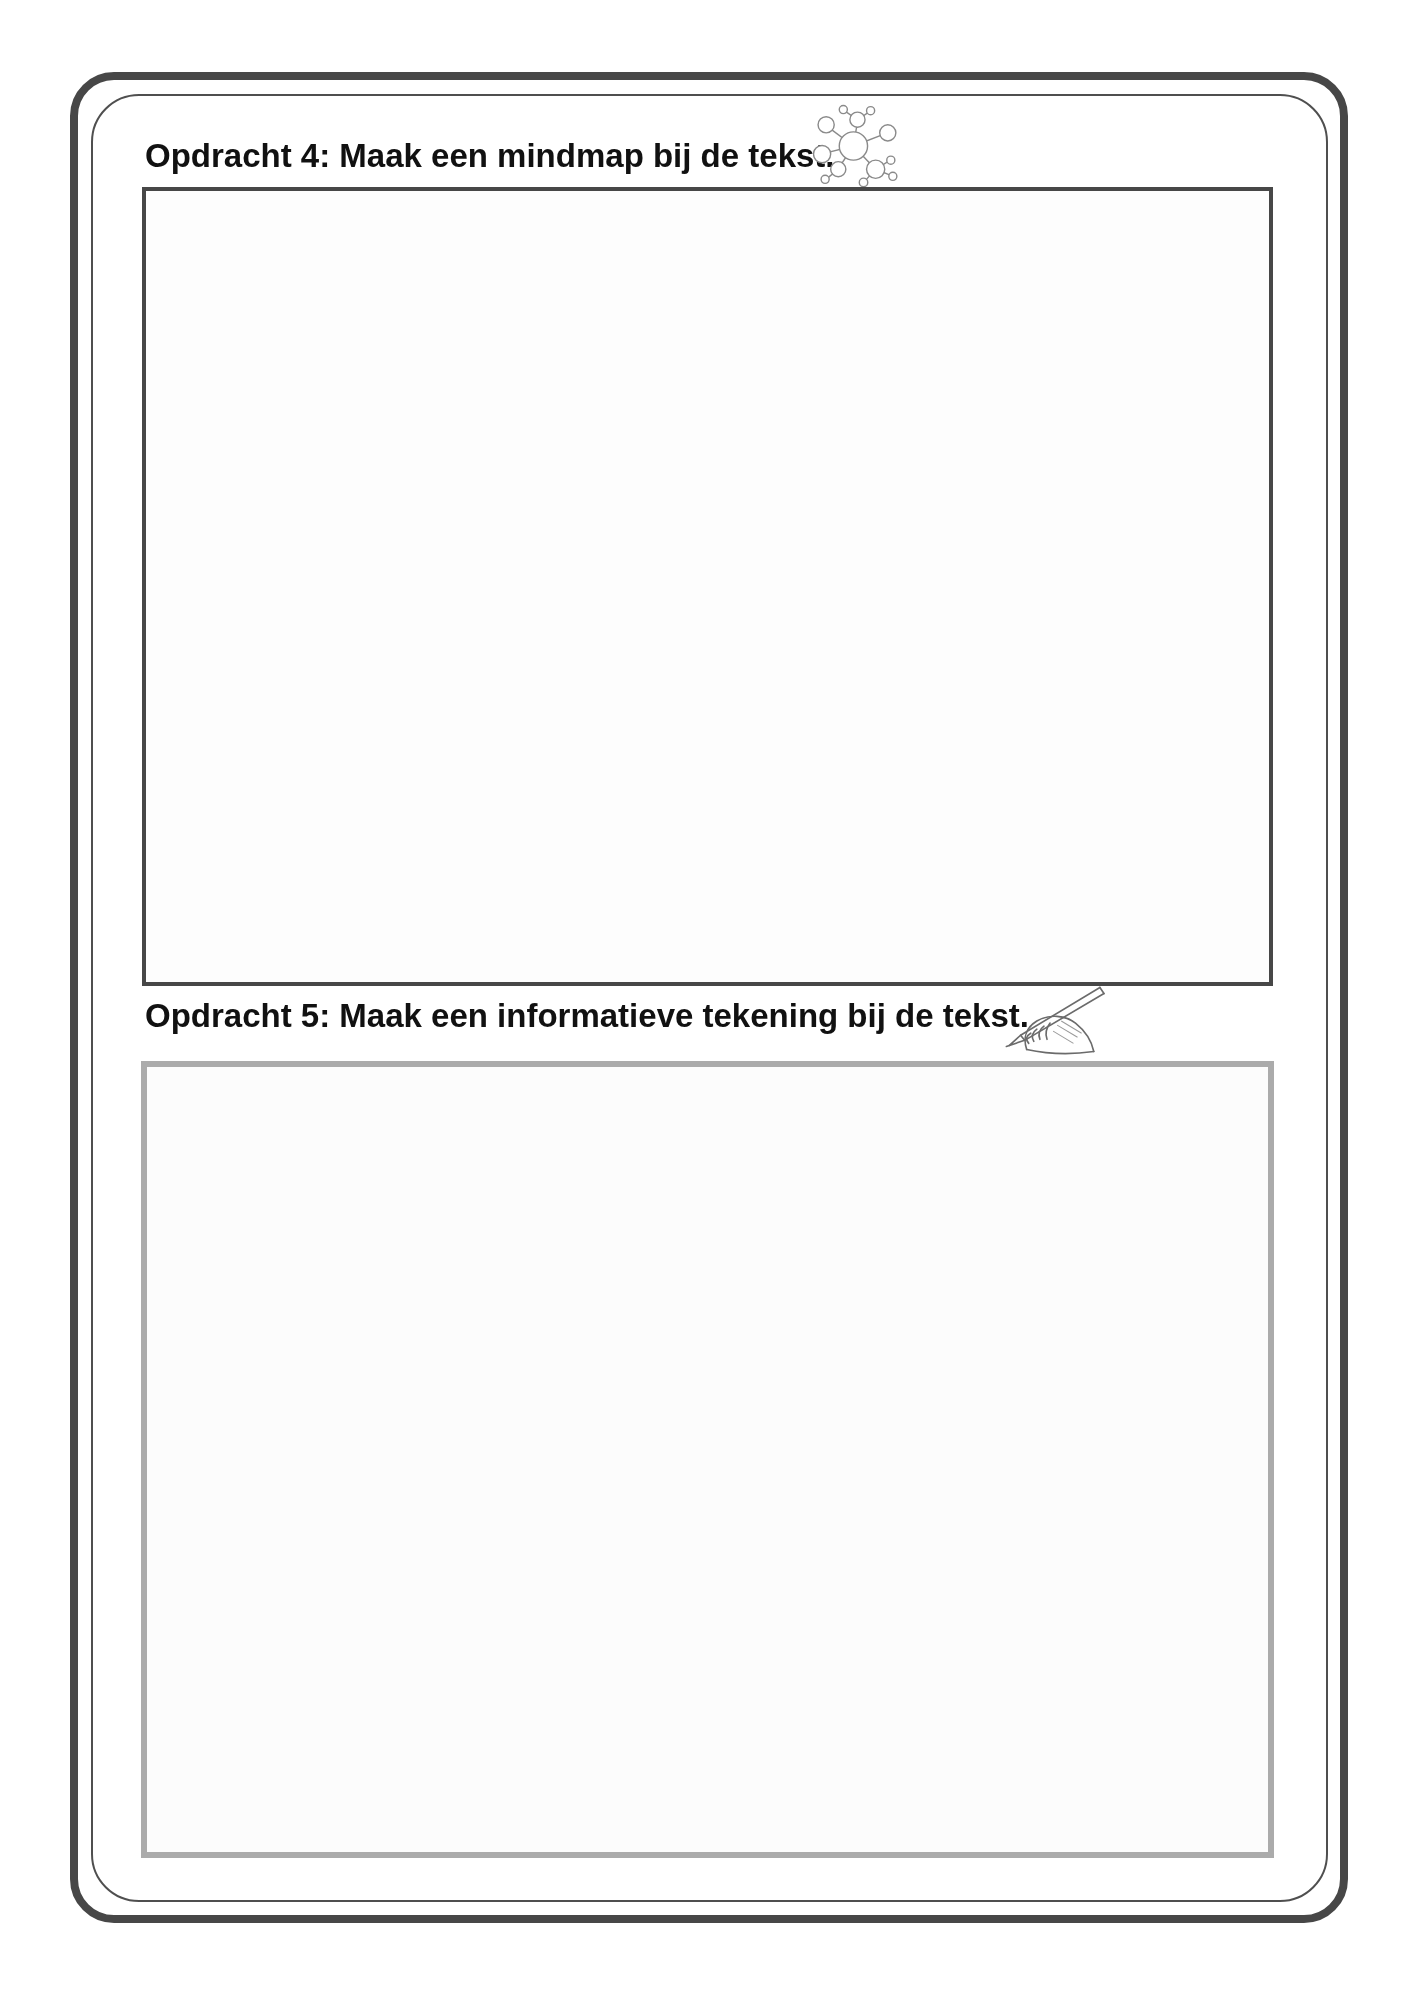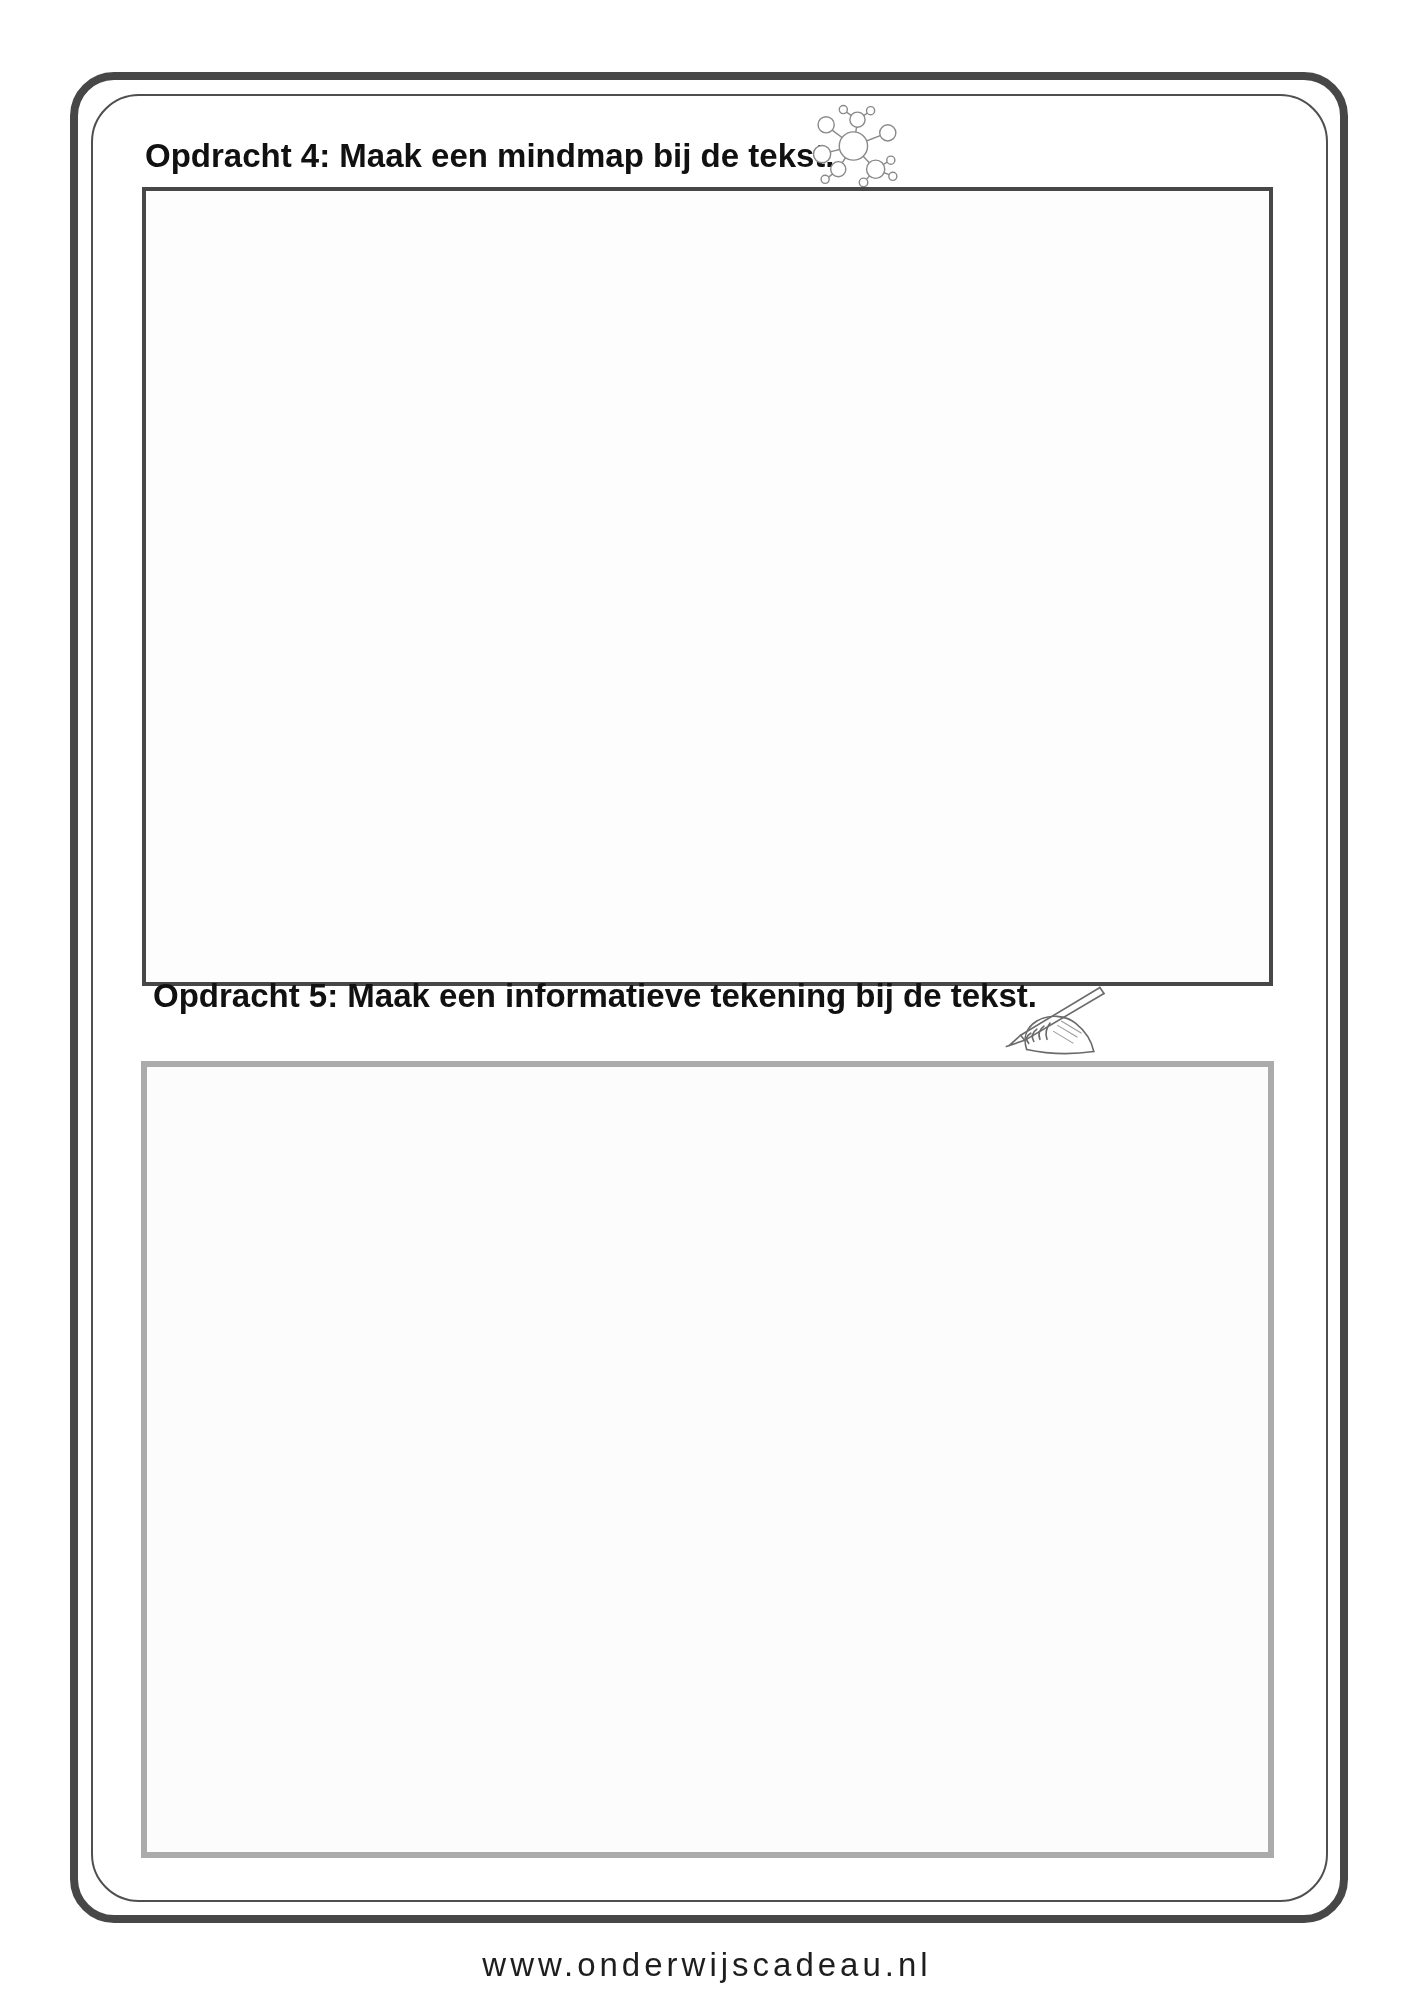--- a/index.html
+++ b/index.html
@@ -37,21 +37,21 @@
     left: 145px;
     margin: 0;
     font-size: 33px;
     line-height: 1.1;
     font-weight: 700;
     color: #111111;
     white-space: nowrap;
     letter-spacing: 0px;
   }
   .heading-1 { top: 138px; }
-  .heading-2 { top: 978px; margin-left: 8px; }
+  .heading-2 { top: 998px; }
 
   .icon {
     position: absolute;
     display: block;
   }
   .icon-mindmap {
     left: 813px; top: 104px;
     width: 96px; height: 84px;
   }
   .icon-hand {
@@ -157,15 +157,14 @@
       <g stroke="#9a9a9a" stroke-width="1" fill="none">
         <line x1="70" y1="40" x2="90" y2="52"></line>
         <line x1="66" y1="46" x2="86" y2="58"></line>
         <line x1="74" y1="36" x2="94" y2="48"></line>
       </g>
     </svg>
   </span>
 
   <div class="answer-box box-2"></div>
 
-  <div class="footer">www.onderwijscadeau.nl</div>
 
 </div>
 
 </body></html>

